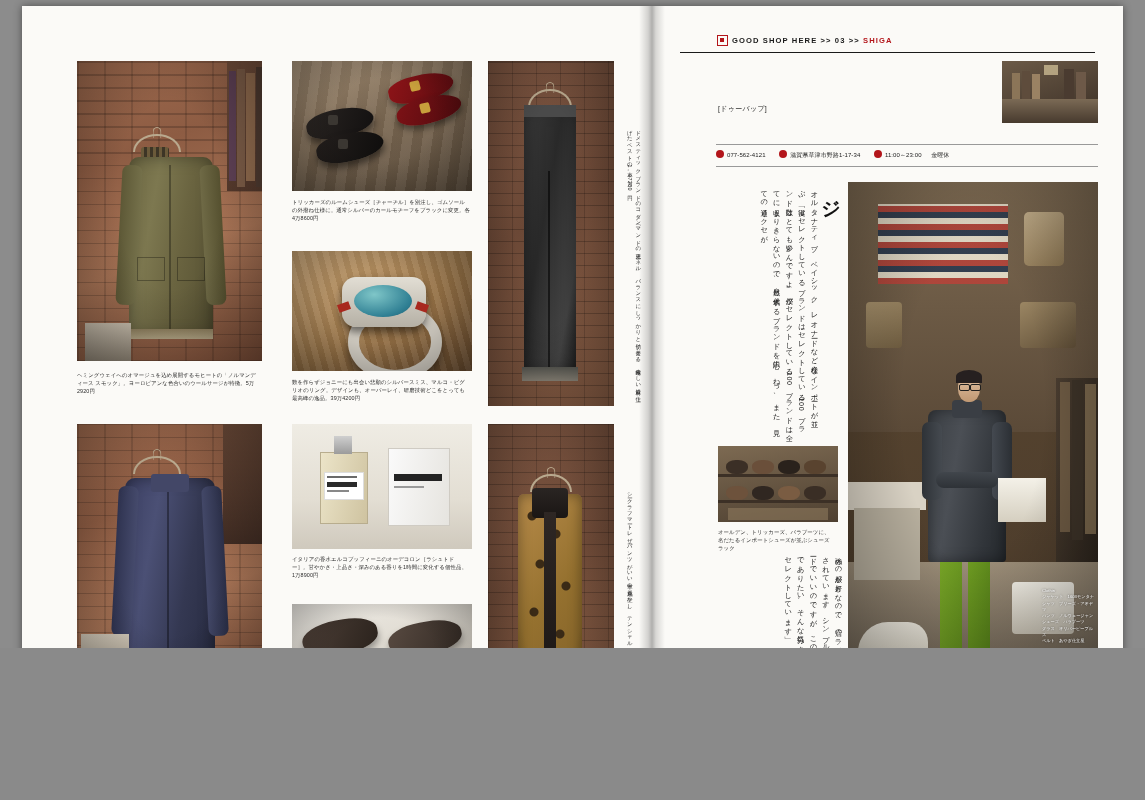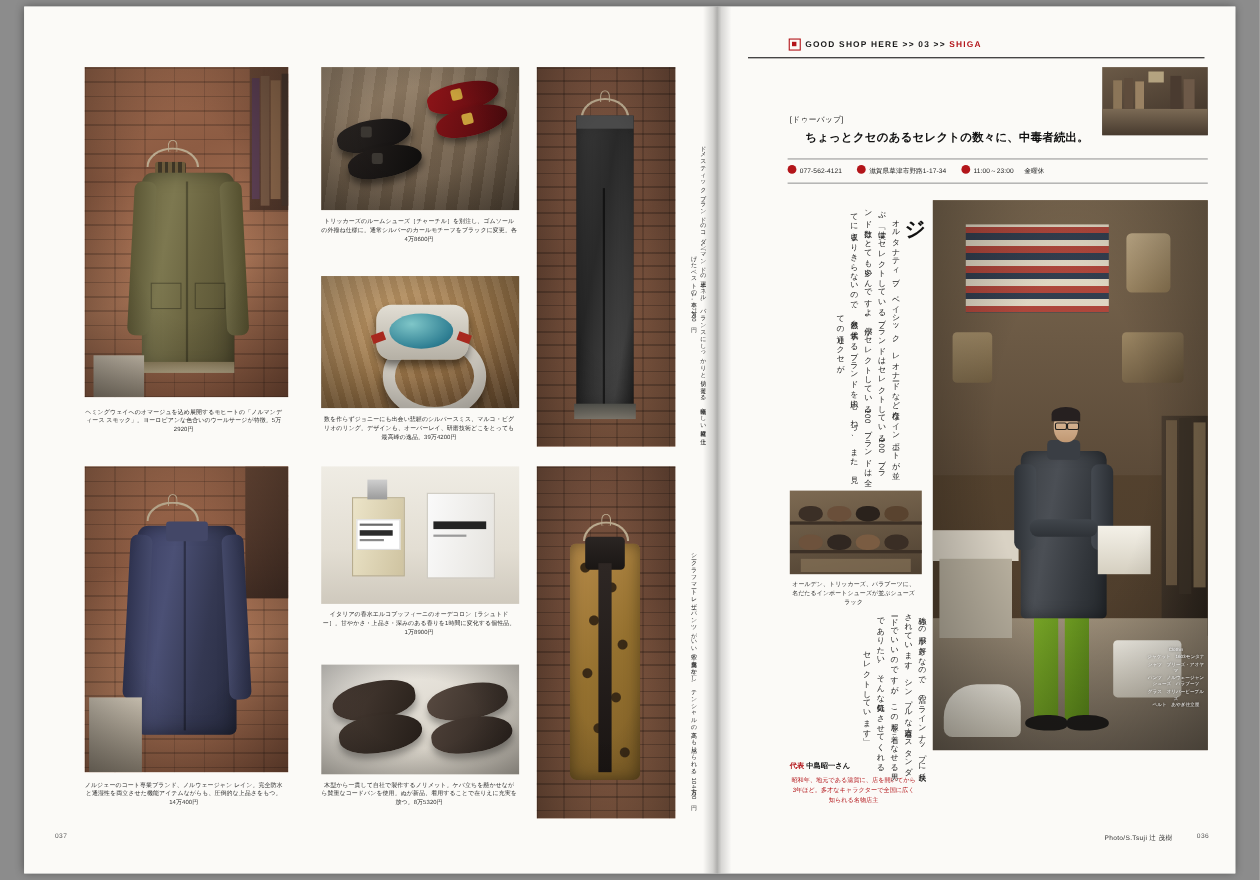--- a/index.html
+++ b/index.html
@@ -6,24 +6,23 @@
     margin: 0;
     padding: 0;
     background: #8a8a8a;
   }
   body {
     font-family: "Liberation Sans", sans-serif;
   }
   .page {
     position: relative;
     width: 1145px;
-    height: 800px;
+    height: 648px;
     background: #8c8c8c;
     overflow: hidden;
-    text-align: center;
   }
   
   .spread {
     position: absolute;
     left: 22px;
     top: 6px;
     width: 1101px;
     height: 788px;
     background: #fbfaf7;
     box-shadow: 0 0 8px rgba(0,0,0,0.45);
@@ -447,21 +446,20 @@
            background:linear-gradient(160deg,#6b5a47,#3a2e25);">
         <div style="position:absolute; left:0; top:38px; width:96px; height:24px; background:linear-gradient(180deg,#7b6a55,#473a2e);"></div>
         <div style="position:absolute; left:10px; top:12px; width:8px; height:26px; background:#8b7558;"></div>
         <div style="position:absolute; left:20px; top:10px; width:8px; height:28px; background:#5e4c3c;"></div>
         <div style="position:absolute; left:30px; top:13px; width:8px; height:25px; background:#9a8263;"></div>
         <div style="position:absolute; left:62px; top:8px; width:10px; height:30px; background:#4a3b30;"></div>
         <div style="position:absolute; left:74px; top:11px; width:10px; height:27px; background:#6d5948;"></div>
         <div style="position:absolute; left:42px; top:4px; width:14px; height:10px; background:#d8c89d; opacity:.7;"></div>
       </div>
 
-      <div class="lead" style="left:64px; top:112px; width:290px;">ちょっとクセのあるセレクトの数々に、中毒者続出。</div>
 
       <div class="hairline" style="left:64px; top:138px; width:382px;"></div>
 
       <div class="info-bar" style="left:64px; top:144px;">
         <span class="dot"></span><span>077-562-4121</span>
         <span style="display:inline-block;width:10px;"></span>
         <span class="dot"></span><span>滋賀県草津市野路1-17-34</span>
         <span style="display:inline-block;width:10px;"></span>
         <span class="dot"></span><span>11:00～23:00</span>
         <span style="display:inline-block;width:6px;"></span>

